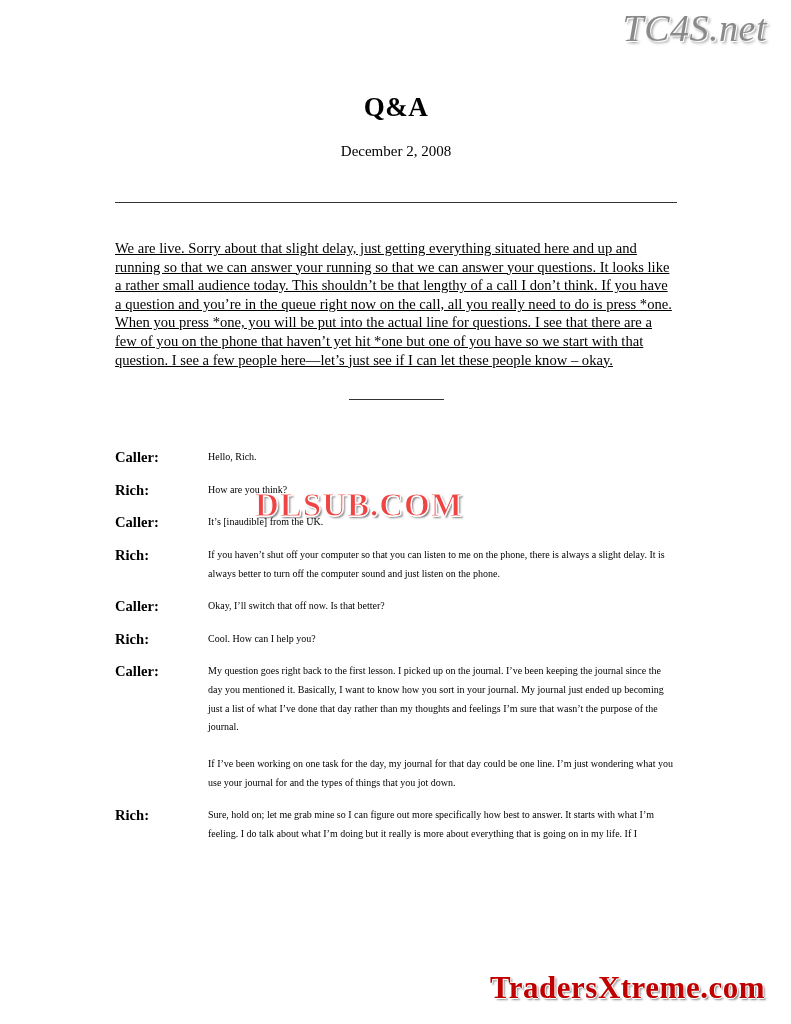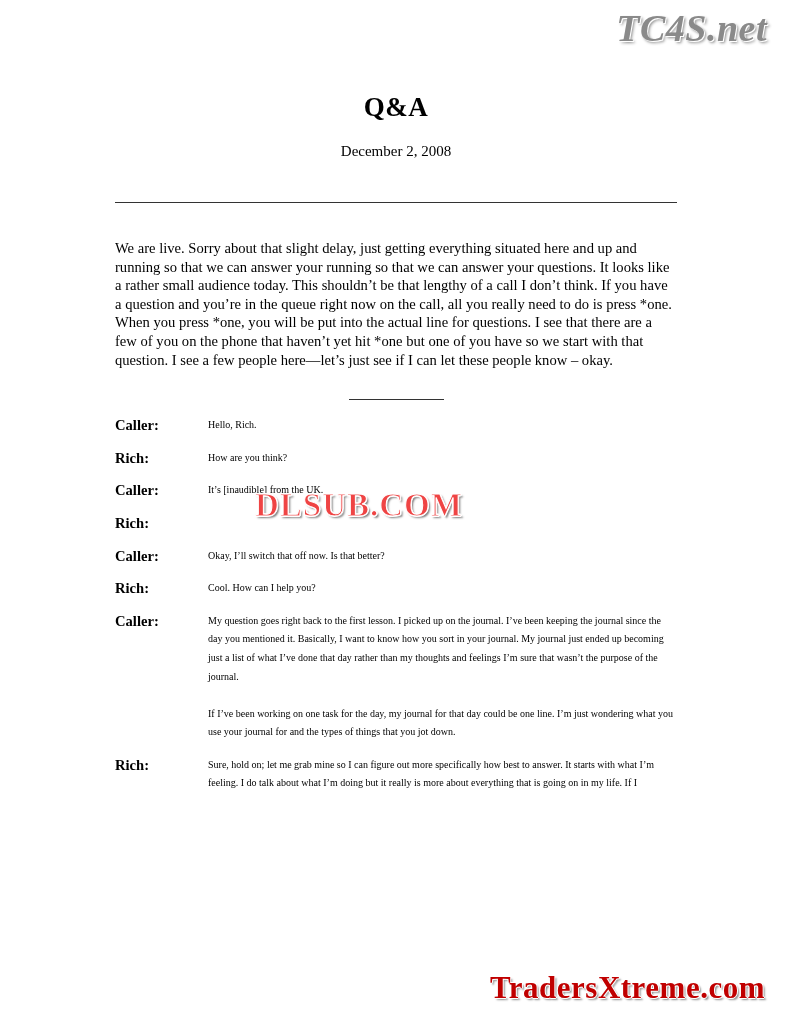--- a/index.html
+++ b/index.html
@@ -23,21 +23,21 @@
     height: 1024px;
   }
 
   
   .wm-top {
     position: absolute;
     top: 6px;
     right: 24px;
     font-family: "Liberation Serif", serif;
     font-size: 38px;
-    font-weight: bold;
+    font-weight: normal;
     font-style: italic;
     color: #8a8a8a;
     letter-spacing: 0.5px;
     text-shadow:
       1px 1px 0 #ffffff,
       2px 2px 3px rgba(0,0,0,0.45);
     white-space: nowrap;
   }
 
   
@@ -67,32 +67,33 @@
     border-top: 1px solid #333333;
     width: 100%;
     height: 0;
   }
 
   .intro {
     margin-top: 36px;
     font-size: 14.6px;
     line-height: 18.6px;
     text-align: left;
+    text-decoration: underline;
   }
 
   .rule-short {
     margin: 30px auto 0 auto;
     border-top: 1px solid #333333;
     width: 95px;
     height: 0;
   }
 
   
   .dialogue {
-    margin-top: 16px;
+    margin-top: 48px;
   }
   .turn {
     display: flex;
     margin-bottom: 14px;
   }
   .speaker {
     width: 93px;
     flex: 0 0 93px;
     font-size: 14.6px;
     font-weight: bold;
@@ -186,20 +187,23 @@
 
       <div class="turn">
         <div class="speaker">Caller:</div>
         <div class="lines">
           <p>It’s [inaudible] from the UK.</p>
         </div>
       </div>
 
       <div class="turn">
         <div class="speaker">Rich:</div>
+        <div class="lines">
+          <p>If you haven’t shut off your computer so that you can listen to me on the phone, there is always a slight delay. It is always better to turn off the computer sound and just listen on the phone.</p>
+        </div>
       </div>
 
       <div class="turn">
         <div class="speaker">Caller:</div>
         <div class="lines">
           <p>Okay, I’ll switch that off now. Is that better?</p>
         </div>
       </div>
 
       <div class="turn">

